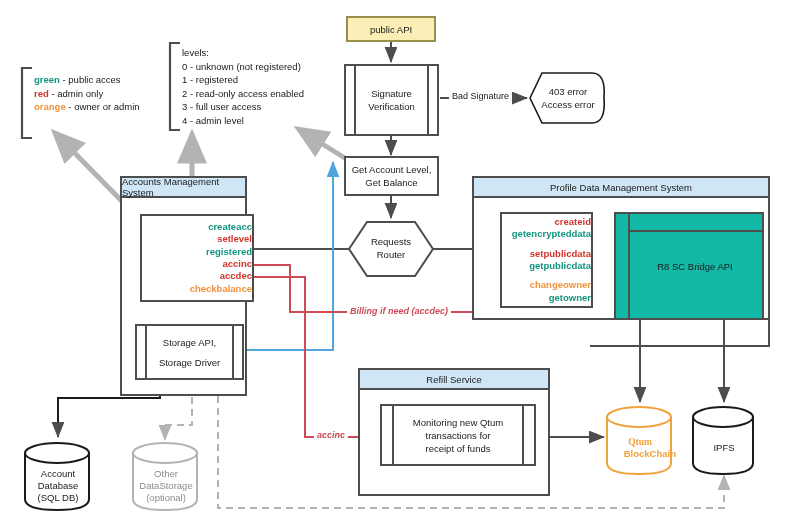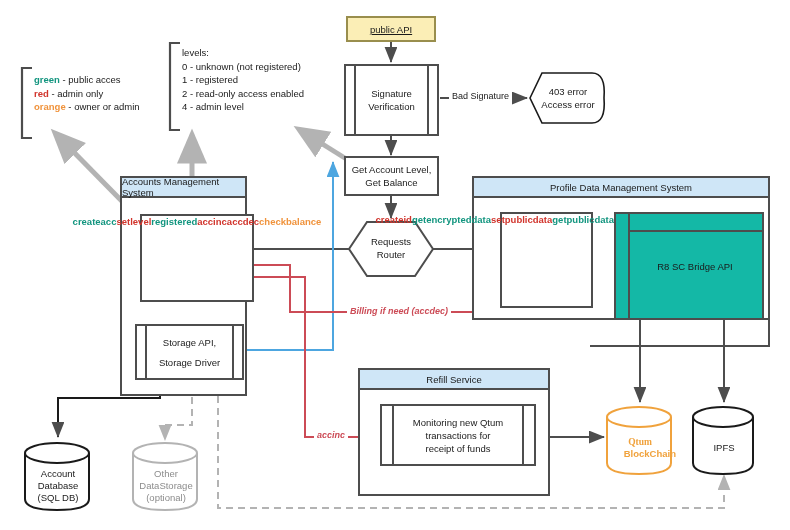--- a/index.html
+++ b/index.html
@@ -11,33 +11,33 @@
 
   
   .sysbox{border:2px solid #4d4d4d;background:#fff;}
   .syshdr{position:absolute;left:0;top:0;right:0;height:18px;background:#cfe6f7;
           border-bottom:2px solid #4d4d4d;display:flex;align-items:center;
           justify-content:center;font-size:9.5px;color:#1a1a1a;}
   
   .rect{border:2px solid #4d4d4d;background:#fff;display:flex;align-items:center;
         justify-content:center;text-align:center;font-size:9.5px;color:#1a1a1a;line-height:13px;}
   .yellowbox{border:2px solid #998e4d;background:#fbeeb6;display:flex;align-items:center;
-        justify-content:center;font-size:9.5px;color:#1a1a1a;text-decoration:underline;}
+        justify-content:center;font-size:9.5px;color:#1a1a1a;}
   
   .pp::before,.pp::after{content:"";position:absolute;top:0;bottom:0;width:0;
         border-left:2px solid #4d4d4d;}
   .pp::before{left:8px;}
   .pp::after{right:8px;}
   .pp2::before,.pp2::after{content:"";position:absolute;top:0;bottom:0;width:0;
         border-left:2px solid #4d4d4d;}
   .pp2::before{left:10px;}
   .pp2::after{right:10px;}
   
-  .methods{border:2px solid #4d4d4d;background:#fff;display:flex;flex-direction:row;
-        align-items:flex-start;justify-content:center;font-size:9.5px;font-weight:bold;line-height:12.4px;}
+  .methods{border:2px solid #4d4d4d;background:#fff;display:flex;flex-direction:column;
+        align-items:flex-end;justify-content:center;font-size:9.5px;font-weight:bold;line-height:12.4px;}
   .m-green{color:#12957f;}
   .m-red{color:#d1342c;}
   .m-orange{color:#f0933c;}
   .legend{font-size:9.5px;color:#1a1a1a;line-height:13.5px;}
   .legend b.g{color:#12957f;}
   .legend b.r{color:#d1342c;}
   .legend b.o{color:#f0933c;}
   .flowlabel{position:absolute;font-size:9px;color:#1a1a1a;background:#fff;padding:0 3px;white-space:nowrap;}
   .redlabel{position:absolute;font-size:9px;font-style:italic;font-weight:bold;color:#cc4b56;
         background:#fff;padding:0 3px;white-space:nowrap;}
@@ -130,20 +130,21 @@
     <div><b class="g">green</b><span> - public acces</span></div>
     <div><b class="r">red</b><span> - admin only</span></div>
     <div><b class="o">orange</b><span> - owner or admin</span></div>
   </div>
 
   <div class="txt legend" style="left:182px;top:46px;width:160px;">
     <div>levels:</div>
     <div>0 - unknown (not registered)</div>
     <div>1 - registered</div>
     <div>2 - read-only access enabled</div>
+    <div>3 - full user access</div>
     <div>4 - admin level</div>
   </div>
 
   <div class="node yellowbox" style="left:346px;top:16px;width:90px;height:26px;">
     <span>public API</span>
   </div>
 
   <div class="node rect pp" style="left:344px;top:64px;width:95px;height:72px;flex-direction:column;">
     <div>Signature</div>
     <div>Verification</div>

